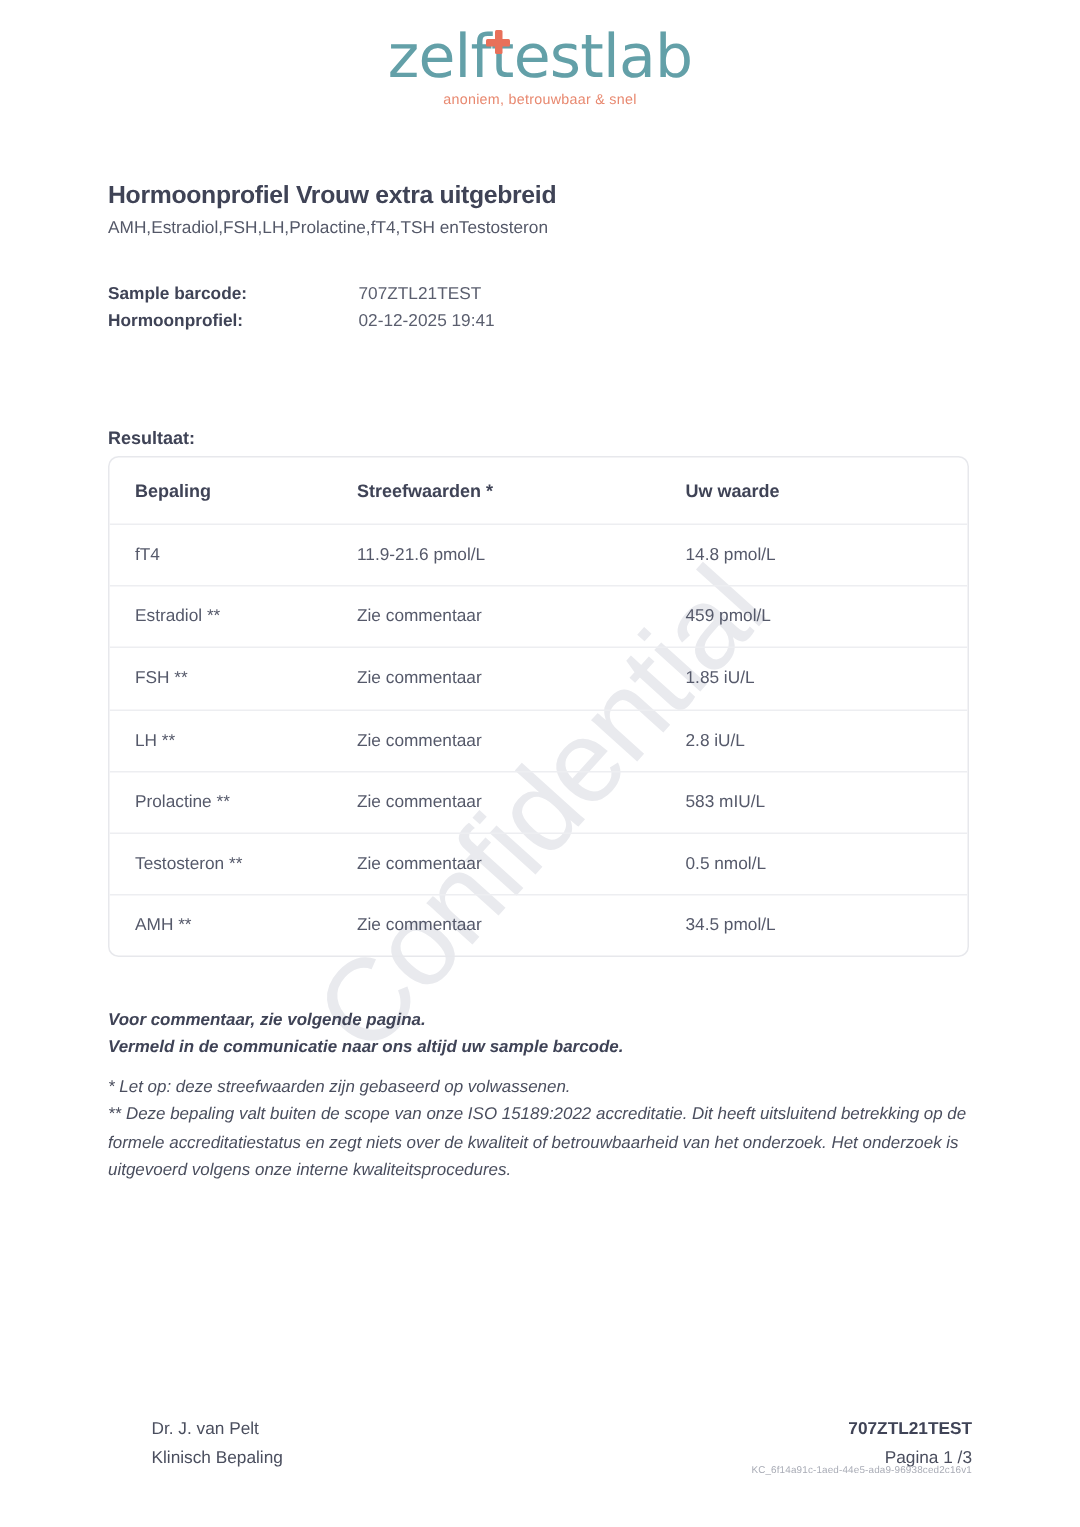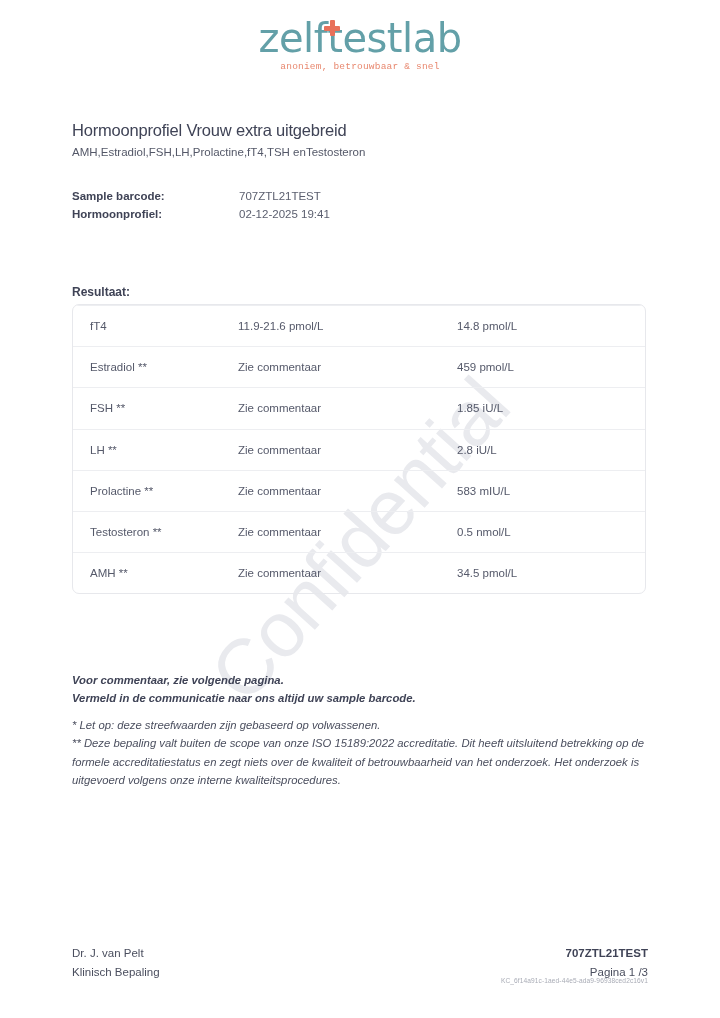--- a/index.html
+++ b/index.html
@@ -85,38 +85,38 @@
     left: 0; top: 6px; width: 16px; height: 4.5px;
   }
   .logo-cross .v {
     left: 6px; top: 0; width: 4.5px; height: 16px;
   }
   .logo-tagline {
     margin-top: 1px;
     font-size: 9.5px;
     letter-spacing: 0.2px;
     color: #e8886f;
-    font-family: Liberation Mono, monospace;
+    font-family: Liberation Sans, sans-serif;
   }
 
   
   .content {
     position: absolute;
     left: 72px;
     top: 0;
     width: 576px;
     z-index: 2;
   }
 
   .doc-title {
     position: absolute;
     top: 121px;
     left: 0;
     font-size: 16.5px;
-    font-weight: normal;
+    font-weight: bold;
     letter-spacing: -0.2px;
     color: #3f4356;
     white-space: nowrap;
   }
   .doc-subtitle {
     position: absolute;
     top: 146px;
     left: 0;
     font-size: 11.5px;
     color: #545868;
@@ -233,20 +233,21 @@
   }
   .footer-row {
     display: flex;
     justify-content: space-between;
     align-items: flex-start;
   }
   .footer-left div {
     font-size: 11.5px;
     color: #4a4e5e;
     line-height: 19px;
+    margin-left: 29px;
   }
   .footer-right {
     text-align: right;
   }
   .footer-barcode {
     font-size: 11.5px;
     font-weight: bold;
     color: #3f4356;
     line-height: 19px;
   }
@@ -298,20 +299,25 @@
       <div class="meta-row">
         <span class="meta-label">Hormoonprofiel:</span>
         <span class="meta-value">02-12-2025 19:41</span>
       </div>
     </div>
 
     <div class="result-label">Resultaat:</div>
 
     <div class="result-table">
 
+      <div class="rt-row head">
+        <div class="rt-c1">Bepaling</div>
+        <div class="rt-c2">Streefwaarden *</div>
+        <div class="rt-c3">Uw waarde</div>
+      </div>
 
       <div class="rt-row body">
         <div class="rt-c1">fT4</div>
         <div class="rt-c2">11.9-21.6 pmol/L</div>
         <div class="rt-c3">14.8 pmol/L</div>
       </div>
       <div class="rt-row body">
         <div class="rt-c1">Estradiol **</div>
         <div class="rt-c2">Zie commentaar</div>
         <div class="rt-c3">459 pmol/L</div>

